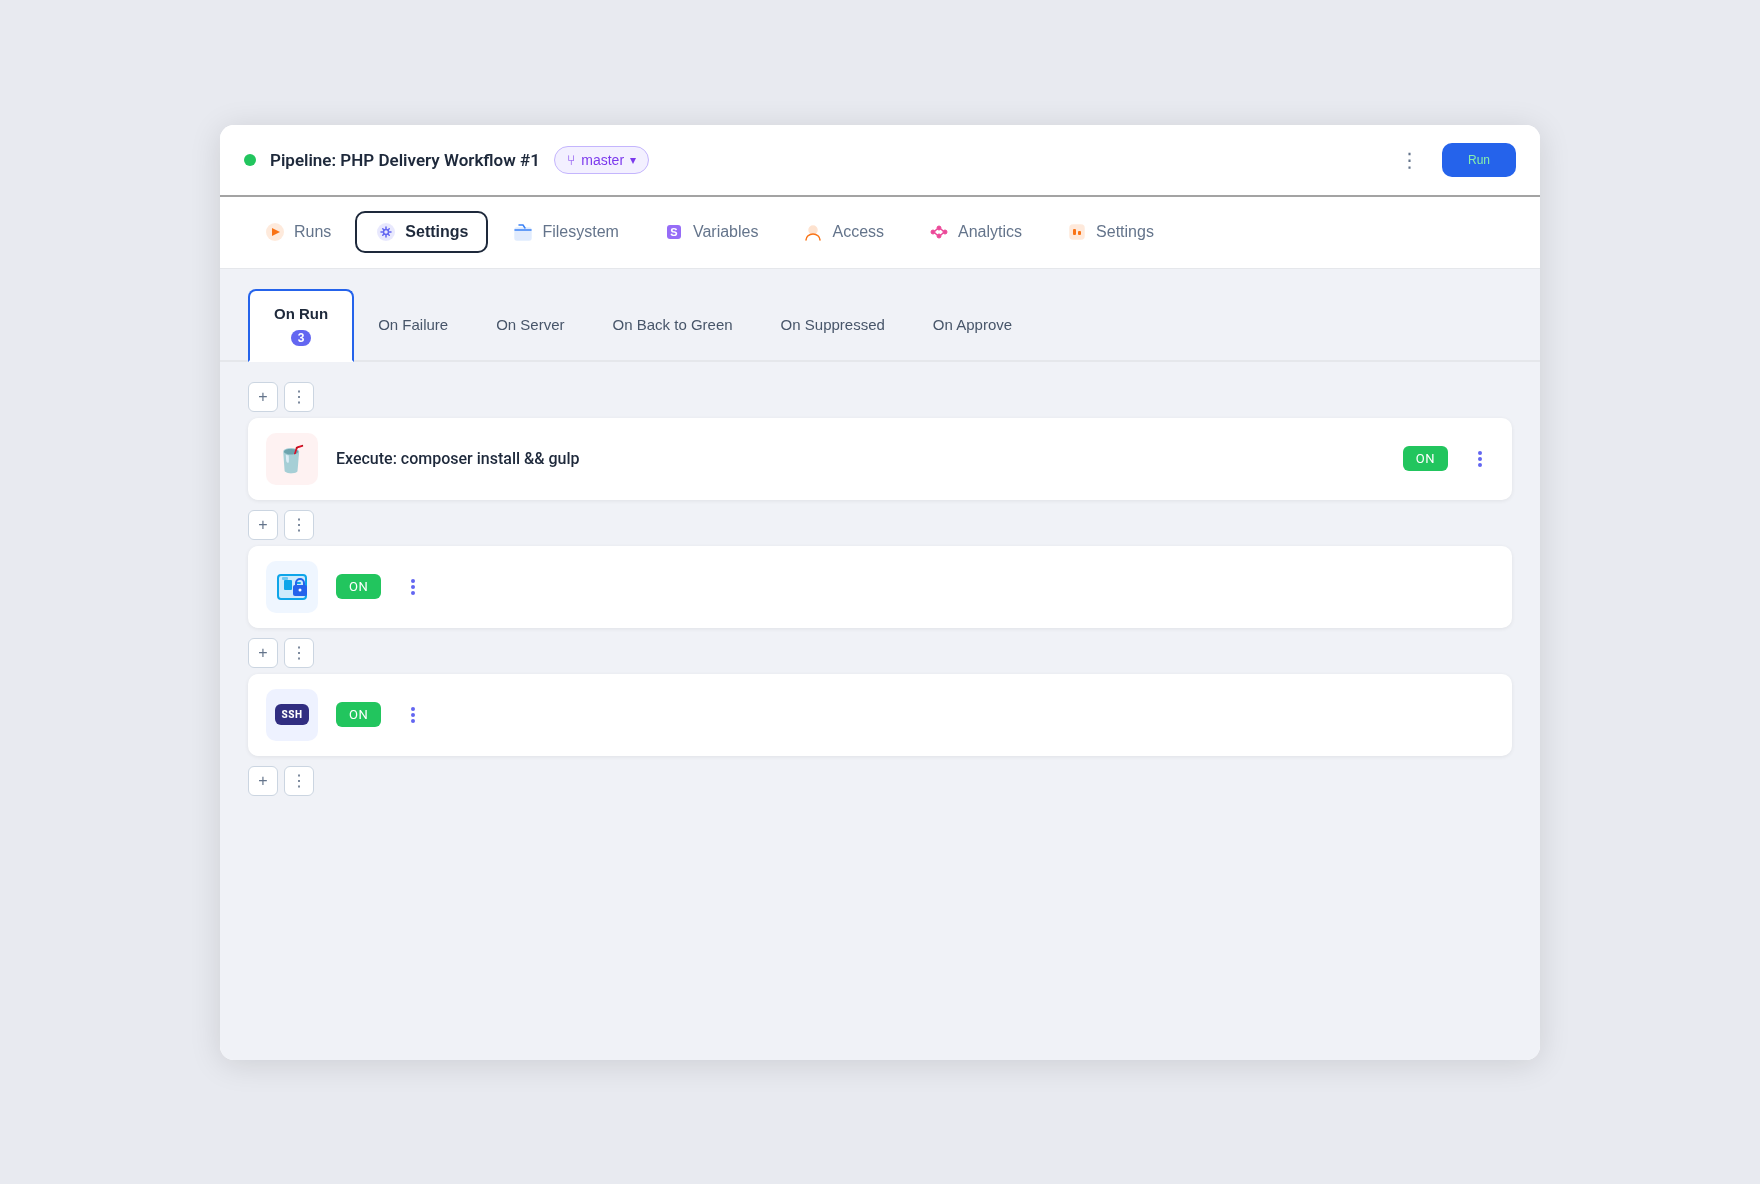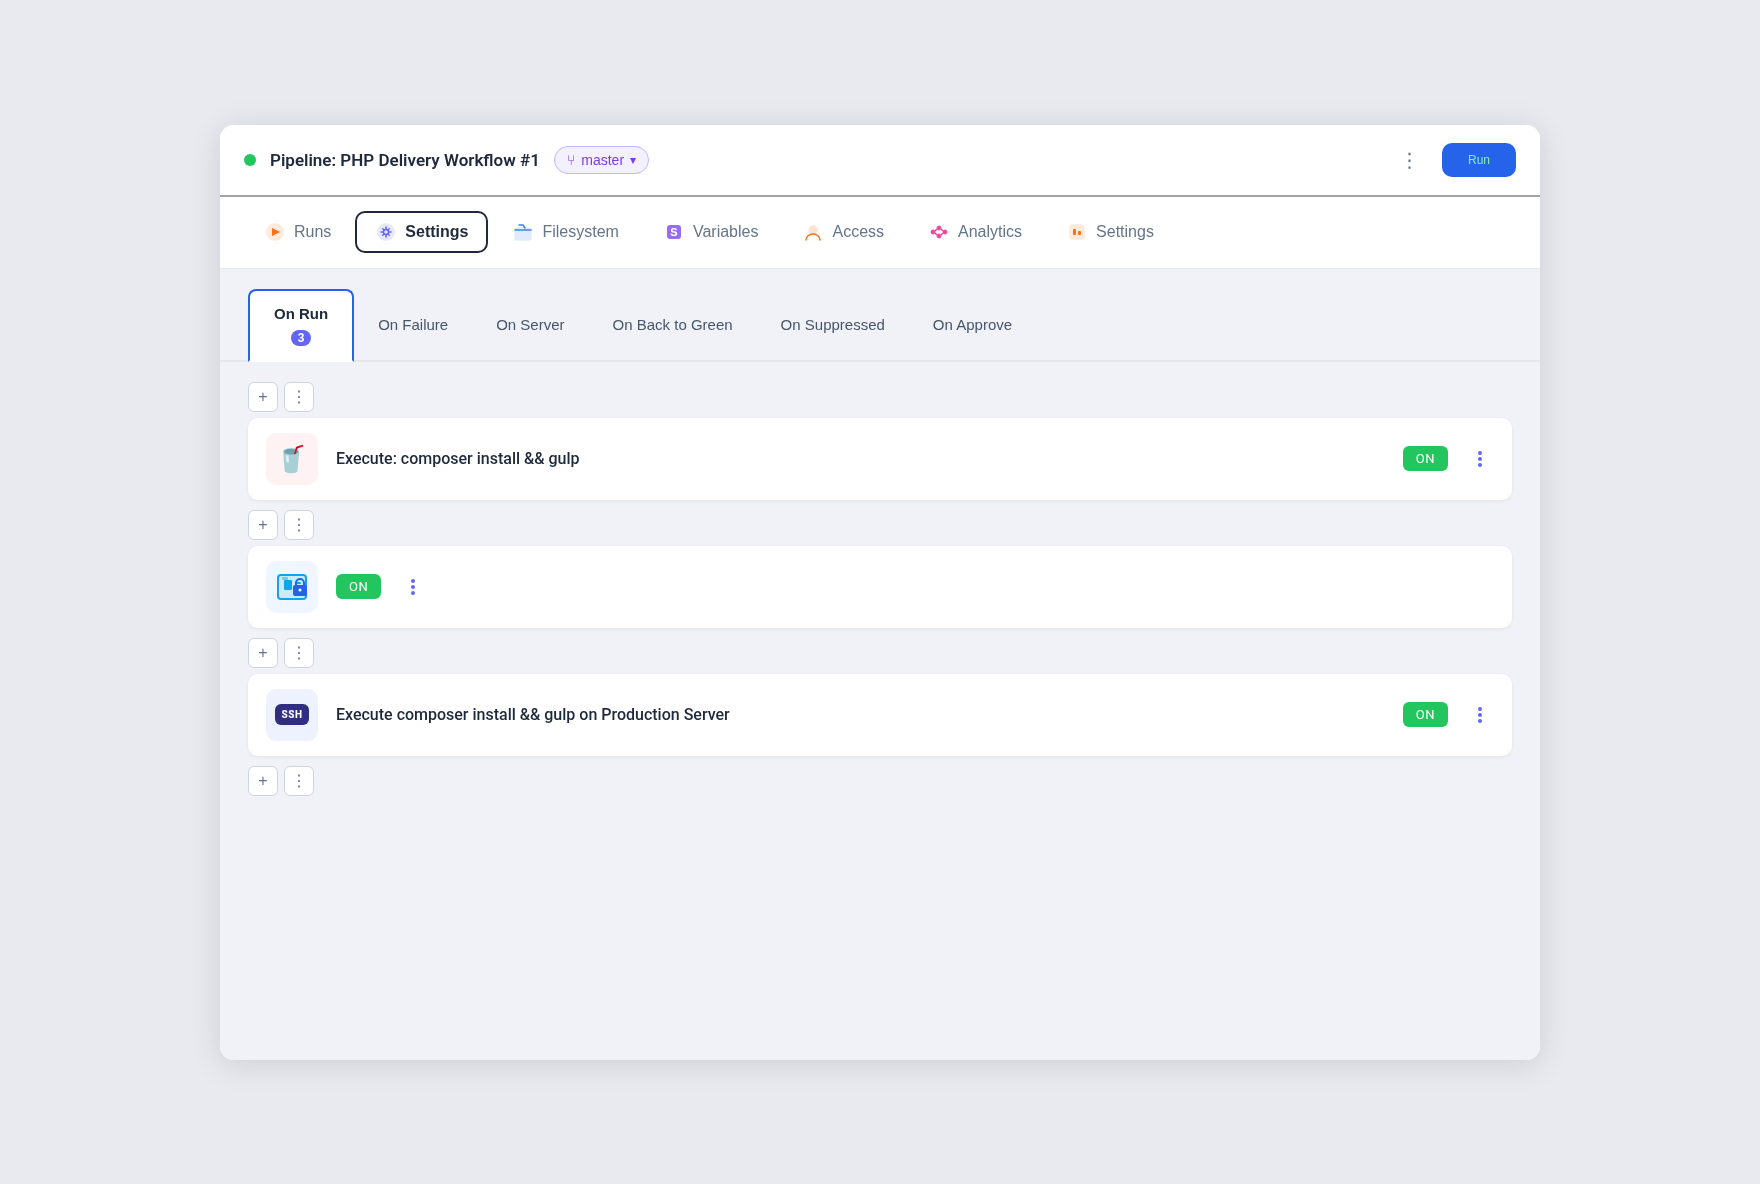--- a/index.html
+++ b/index.html
@@ -410,21 +410,20 @@
     </div>
 
     <div class="action-row">
       <button class="icon-btn">+</button>
       <button class="icon-btn">⋮</button>
     </div>
     <div class="action-card">
       <div class="card-icon indigo-bg">
         <div style="background:#312e81;color:#fff;border-radius:6px;font-size:10px;font-weight:800;padding:5px 7px;letter-spacing:0.5px;">SSH</div>
       </div>
-      <span class="card-title">Execute composer install &amp;&amp; gulp on Production Server</span>
       <span class="on-badge">ON</span>
       <div class="three-dots-btn">
         <div class="dot"></div>
         <div class="dot"></div>
         <div class="dot"></div>
       </div>
     </div>
 
     <div class="action-row">
       <button class="icon-btn">+</button>

